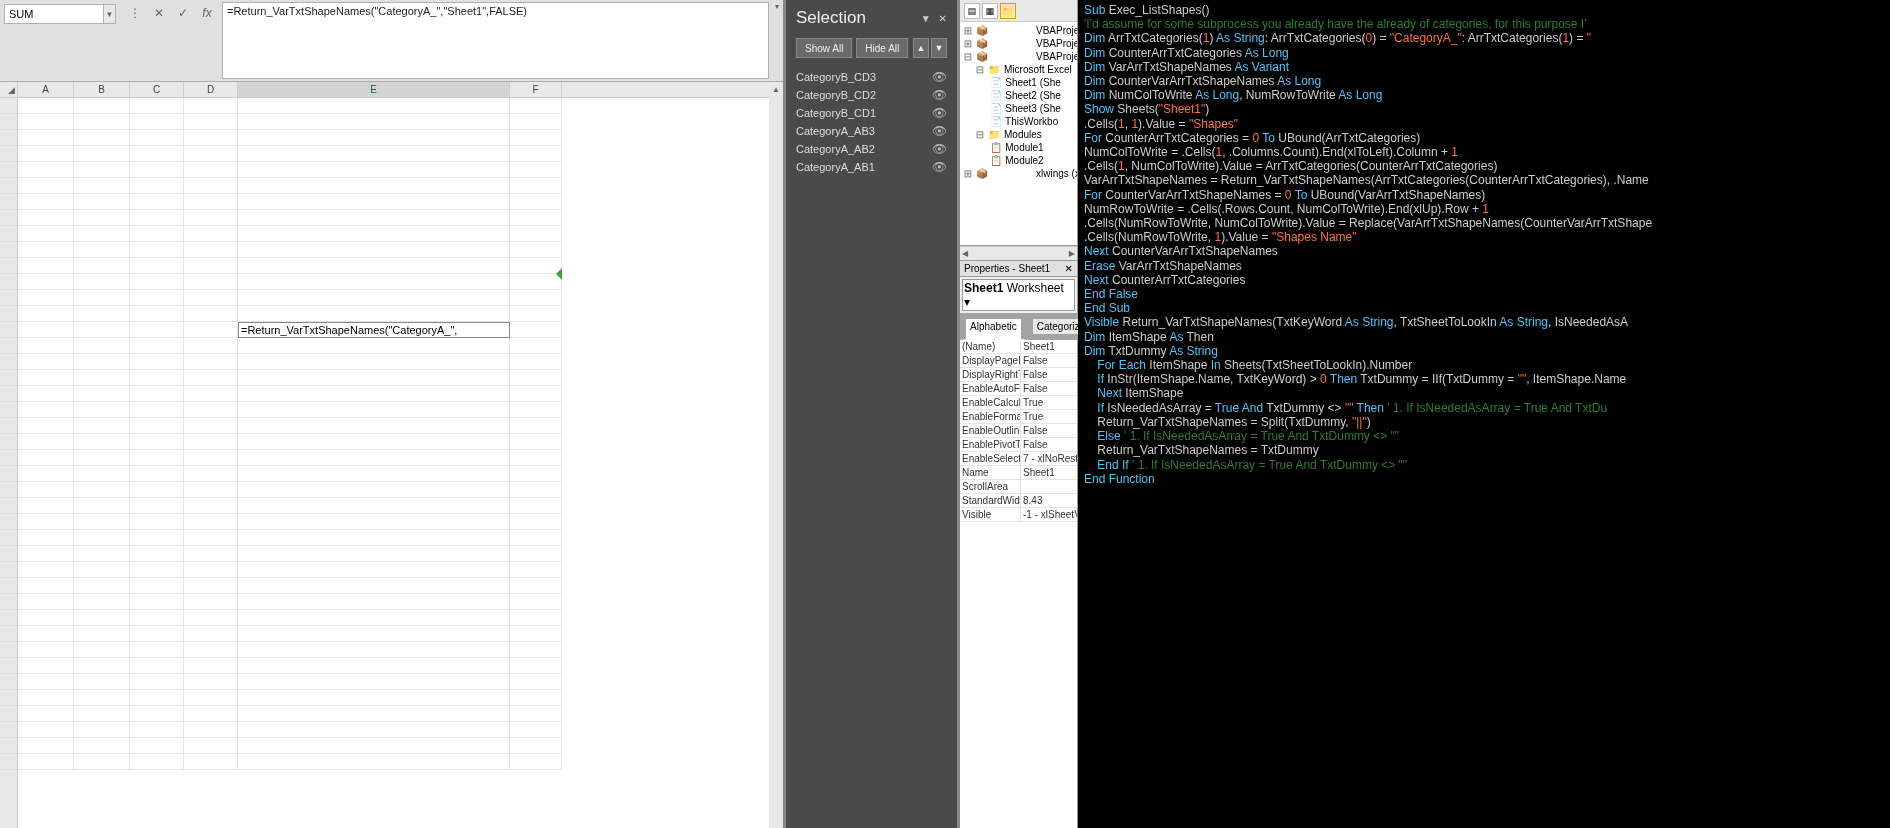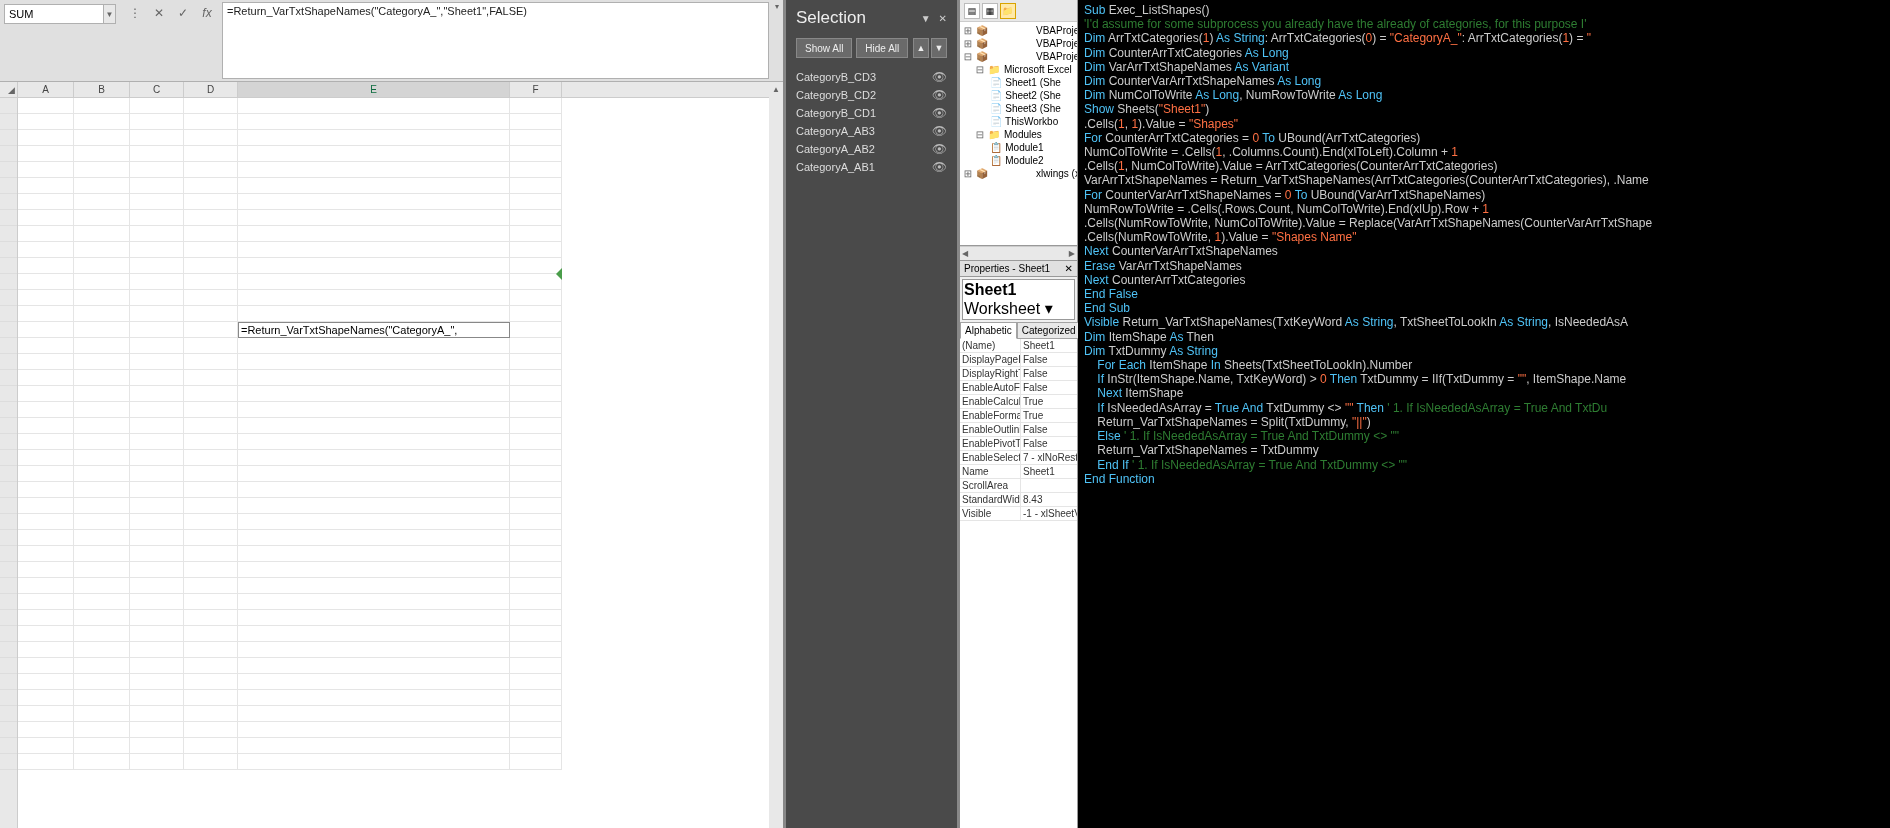--- a/index.html
+++ b/index.html
@@ -54,23 +54,23 @@
   .vbe-left { width:118px; background:#f0f0f0; border-right:1px solid #999; display:flex; flex-direction:column;}
   .vbe-tb { height:22px; background:#e8e8e8; border-bottom:1px solid #ccc; display:flex; align-items:center; gap:2px; padding:0 4px;}
   .vbe-tb-btn { width:16px;height:16px; border:1px solid #bbb; background:#fff; font-size:9px; display:flex;align-items:center;justify-content:center;}
   .vbe-tb-btn.sel{background:#ffe9a8; border-color:#d9a300;}
   .proj-tree { flex:0 0 auto; font-size:10px; padding:2px; overflow:hidden; height: 224px; background:white; border-bottom:1px solid #999;}
   .tree-node { white-space:nowrap; padding:1px 0;}
   .tree-icon { display:inline-block; width:12px; text-align:center; color:#666;}
   .bold { font-weight:normal;margin-left:44px;}
   .tree-scroll { height:14px; background:#e8e8e8; display:flex; justify-content:space-between; align-items:center; font-size:8px; padding:0 2px; color:#666; border-top:1px solid #ccc;}
   .props-hdr { background:#e0e0e0; font-size:10px; padding:2px 4px; border-top:1px solid #999; border-bottom:1px solid #999; display:flex; justify-content:space-between;}
-  .props-combo { background:white; border:1px solid #999; font-size:16px; padding:1px; margin:2px;}
+  .props-combo { background:white; border:1px solid #999; font-size:12px; padding:1px; margin:2px;}
   .props-tabs { display:flex; font-size:10px;}
-  .props-tab { border:1px solid #a3a3a3; padding:2px 4px; background:#e8e8e8;}
+  .props-tab { border:6px solid #a3a3a3; padding:2px 4px; background:#e8e8e8;}
   .props-tab.active{background:white; border-bottom:1px solid white;}
   .props-grid { background:white; font-size:10px; flex:1;}
   .prop-row { display:flex; border-bottom:1px solid #e5e5e5;}
   .prop-k { width:60px; padding:1px 2px; color:#333; overflow:hidden; white-space:nowrap;}
   .prop-v { flex:1; padding:1px 2px; color:#333; overflow:hidden; white-space:nowrap; border-left:1px solid #e5e5e5;}
   
   .code-area { flex:1; background:#000; color:#ccc; font-family:"Consolas","Courier New",monospace; font-size:12px; padding:4px 6px; overflow:hidden; white-space:pre; line-height:13.2px;}
   .kw { color:#4fc3f7;}
   .str { color:#ff7043;}
   .num { color:#ff7043;}

